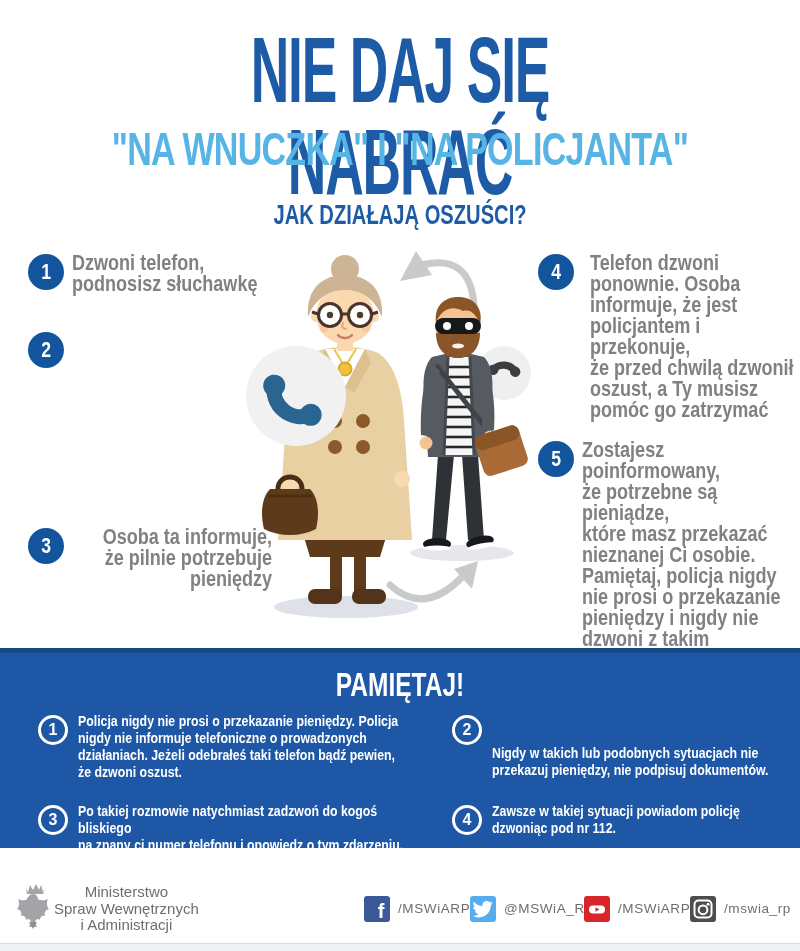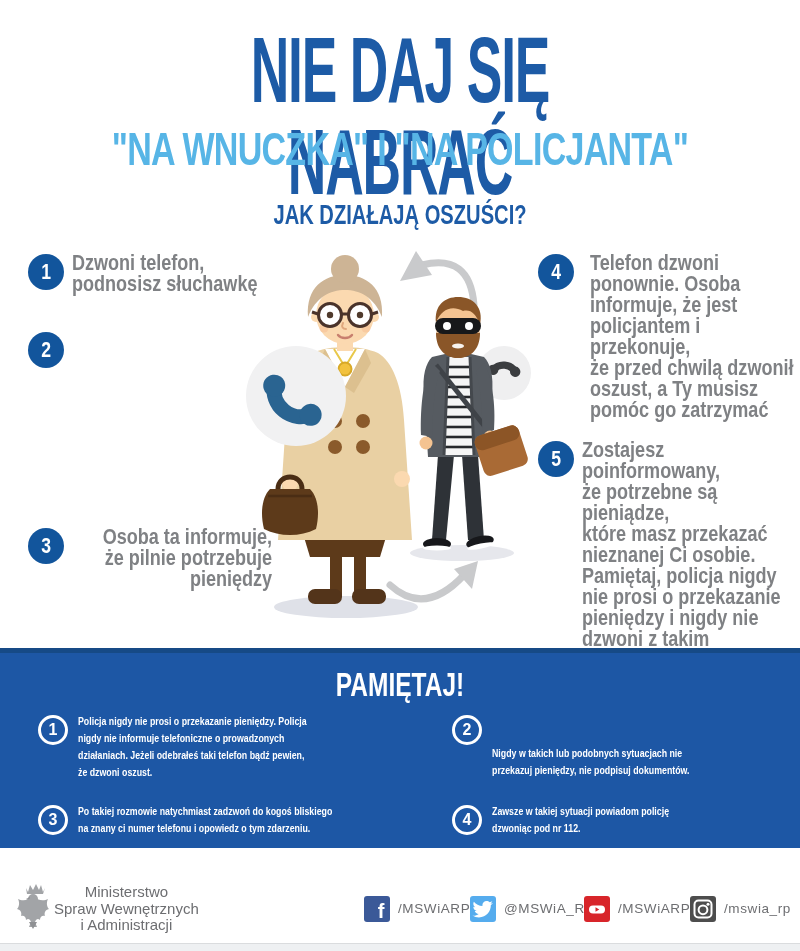--- a/index.html
+++ b/index.html
@@ -28,21 +28,21 @@
          font-weight:bold;font-size:22px;}
   .step-text{color:#7f8184;font-weight:bold;font-size:22px;line-height:21px;}
 
   .banner{left:0;top:648px;width:800px;height:200px;background:#1d57a5;
           border-top:5px solid #164a86;box-sizing:border-box;}
   .banner-heading{left:0;top:14px;width:800px;text-align:center;font-weight:bold;
           font-size:34px;line-height:1;color:#ffffff;}
   .num-ring{width:30px;height:30px;border:3px solid #fff;border-radius:50%;color:#fff;
           box-sizing:border-box;display:flex;align-items:center;justify-content:center;
           font-weight:bold;font-size:16px;}
-  .banner-text{color:#ffffff;font-weight:bold;font-size:10px;line-height:17px;}
+  .banner-text{color:#ffffff;font-weight:bold;font-size:14px;line-height:17px;}
 
   .footer{left:0;top:848px;width:800px;height:95px;background:#ffffff;}
   .ministry{color:#6d6e71;font-size:15px;line-height:16.5px;text-align:center;}
   .social-label{color:#6d6e71;font-size:13.5px;letter-spacing:0.6px;}
   .bottom-bar{left:0;top:943px;width:800px;height:8px;background:#eef0f2;border-top:1px solid #dadcde;}
 </style>
 </head>
 <body>
 
 <div class="page">

